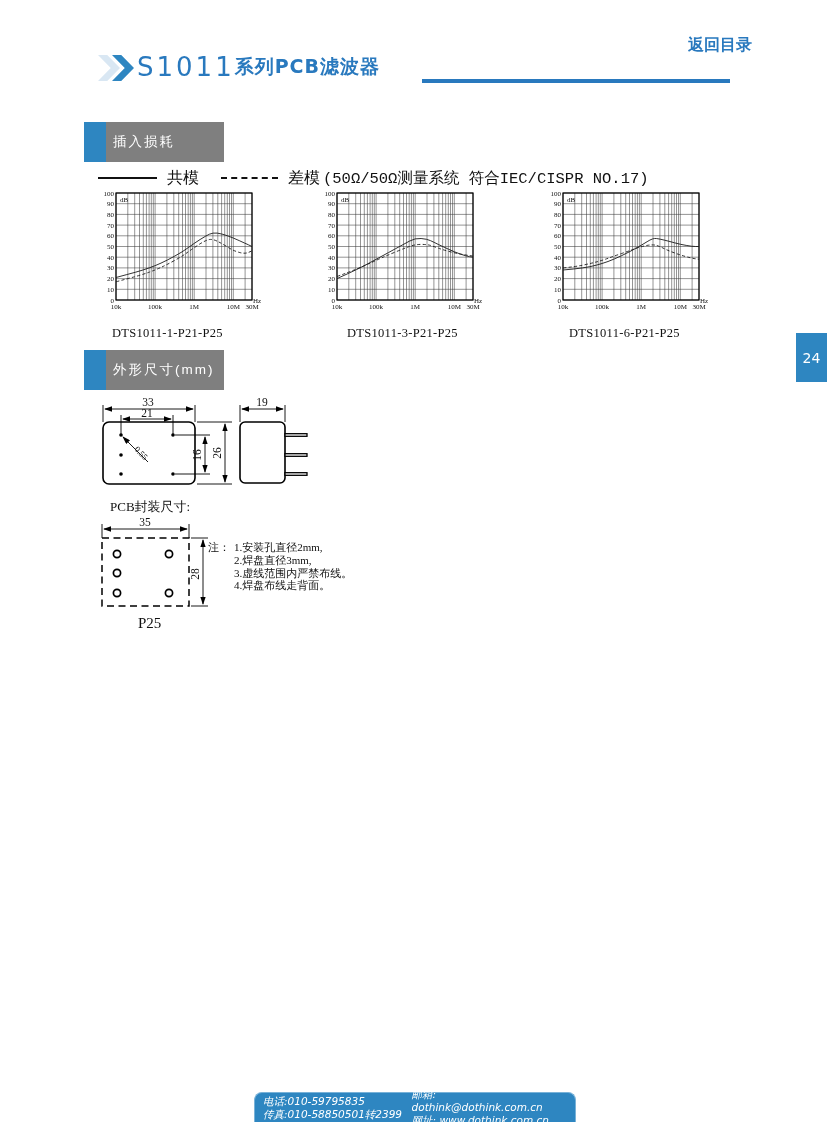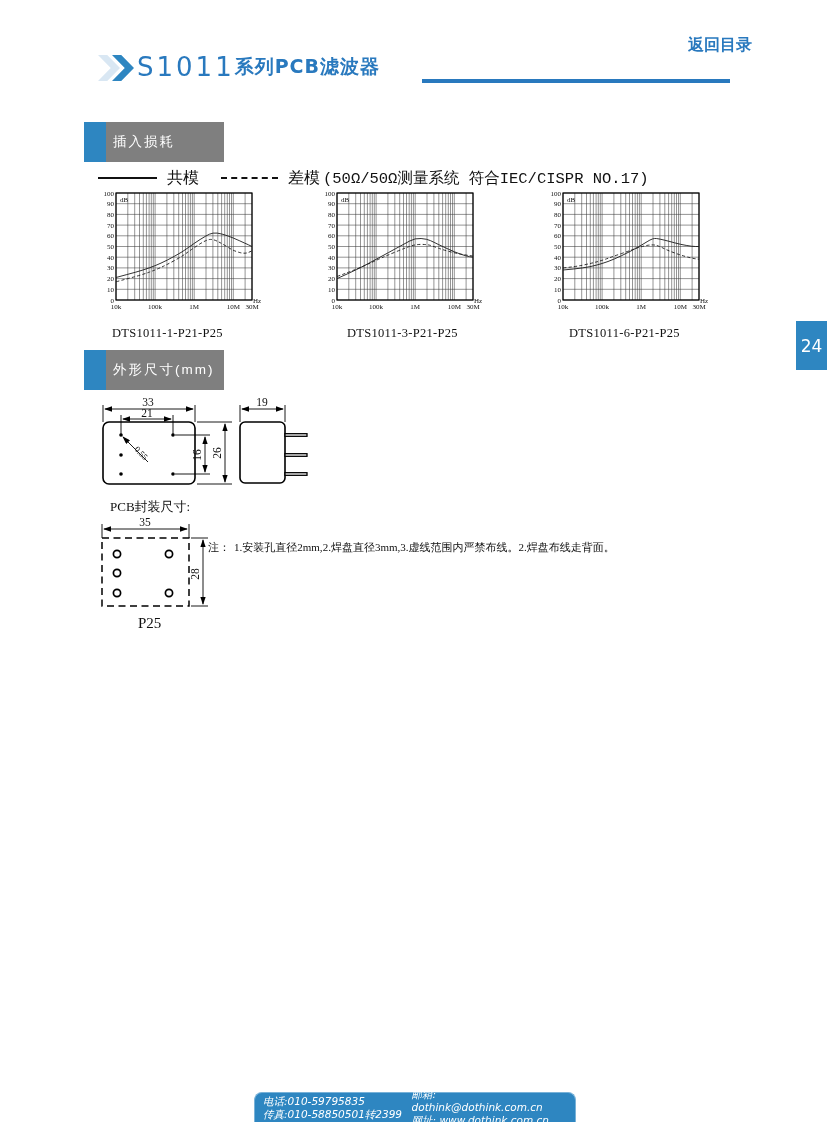--- a/index.html
+++ b/index.html
@@ -34,25 +34,25 @@
 
   
   .chart-block{position:absolute;top:188px;width:174px;}
   .chart-caption{margin-top:6px;padding-left:12px;font-size:12.5px;letter-spacing:.3px;
                  font-family:"Liberation Serif","DejaVu Serif",serif;color:#111;white-space:nowrap;}
 
   
   .draw-label{position:absolute;font-family:"Liberation Serif","DejaVu Serif",serif;color:#111;}
   .notes{position:absolute;left:208px;top:541px;display:flex;
          font-family:"Liberation Serif","DejaVu Serif",serif;font-size:11px;color:#111;line-height:12.8px;}
-  .notes .items{display:flex;flex-direction:row;margin-left:4px;}
-
-  
-  .page-tab{position:absolute;left:796px;top:321px;width:31px;height:49px;background:var(--accent);
-            color:#fff;font-size:17px;display:flex;align-items:center;justify-content:center;}
+  .notes .items{display:flex;flex-direction:column;margin-left:4px;}
+
+  
+  .page-tab{position:absolute;left:796px;top:333px;width:31px;height:49px;background:var(--accent);
+            color:#fff;font-size:14px;display:flex;align-items:center;justify-content:center;}
 
   
   .footer{position:absolute;left:254px;top:1092px;width:322px;height:30px;background:var(--accent);
           border:1px solid #79b2d8;border-bottom:none;border-radius:8px 8px 0 0;box-sizing:border-box;
           display:flex;color:#fff;font-size:10.5px;line-height:13px;padding:4px 8px;font-style:italic;}
   .footer .col{display:flex;flex-direction:column;justify-content:center;}
   .footer .col1{width:152px;}
   .footer a{color:#fff;}
   svg text{font-family:"Liberation Serif","DejaVu Serif",serif;}
 </style>
@@ -397,21 +397,21 @@
 </svg>
 
 <div class="draw-label" style="left:138px;top:615px;font-size:15px;">P25</div>
 
 <div class="notes">
   <span>注：</span>
   <span class="items">
     <span>1.安装孔直径2mm,</span>
     <span>2.焊盘直径3mm,</span>
     <span>3.虚线范围内严禁布线。</span>
-    <span>2.焊盘布线走背面。</span>
+    <span>4.焊盘布线走背面。</span>
   </span>
 </div>
 
 <div class="footer">
   <div class="col col1">
     <span><span>电话:</span><span>010-59795835</span></span>
     <span><span>传真:</span><span>010-58850501转2399</span></span>
   </div>
   <div class="col">
     <span><span>邮箱:</span> <span>dothink@dothink.com.cn</span></span>

